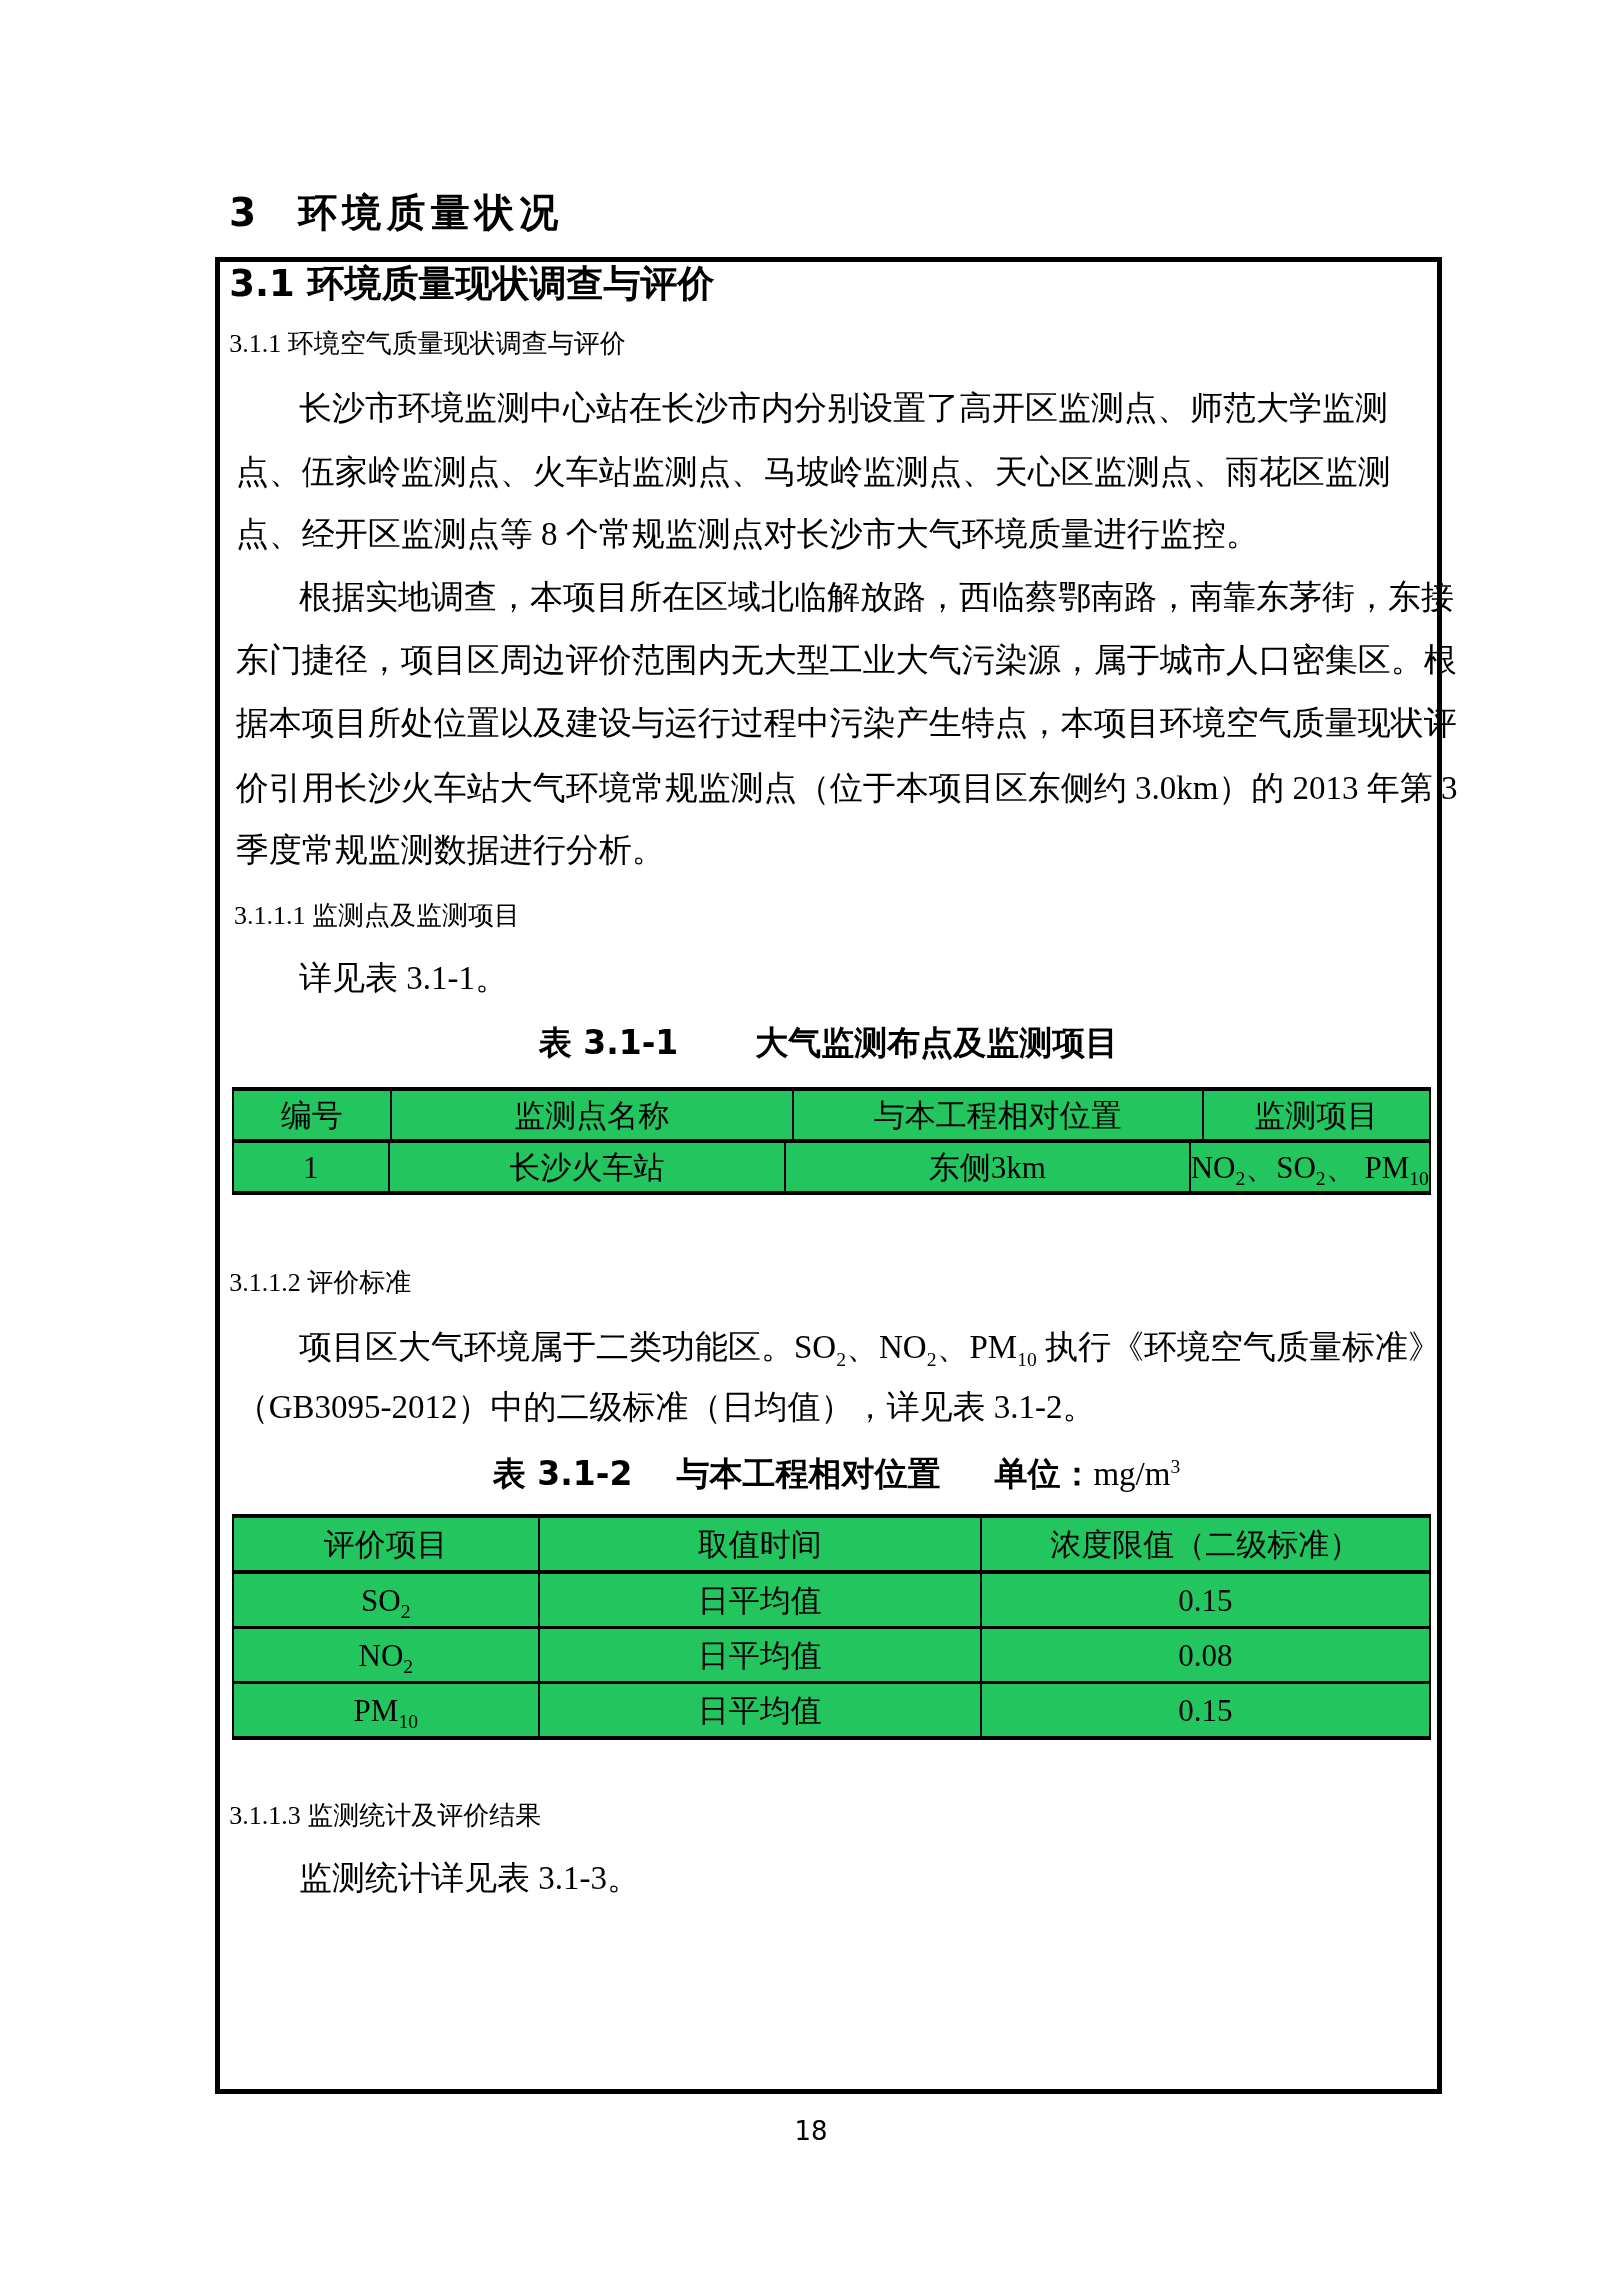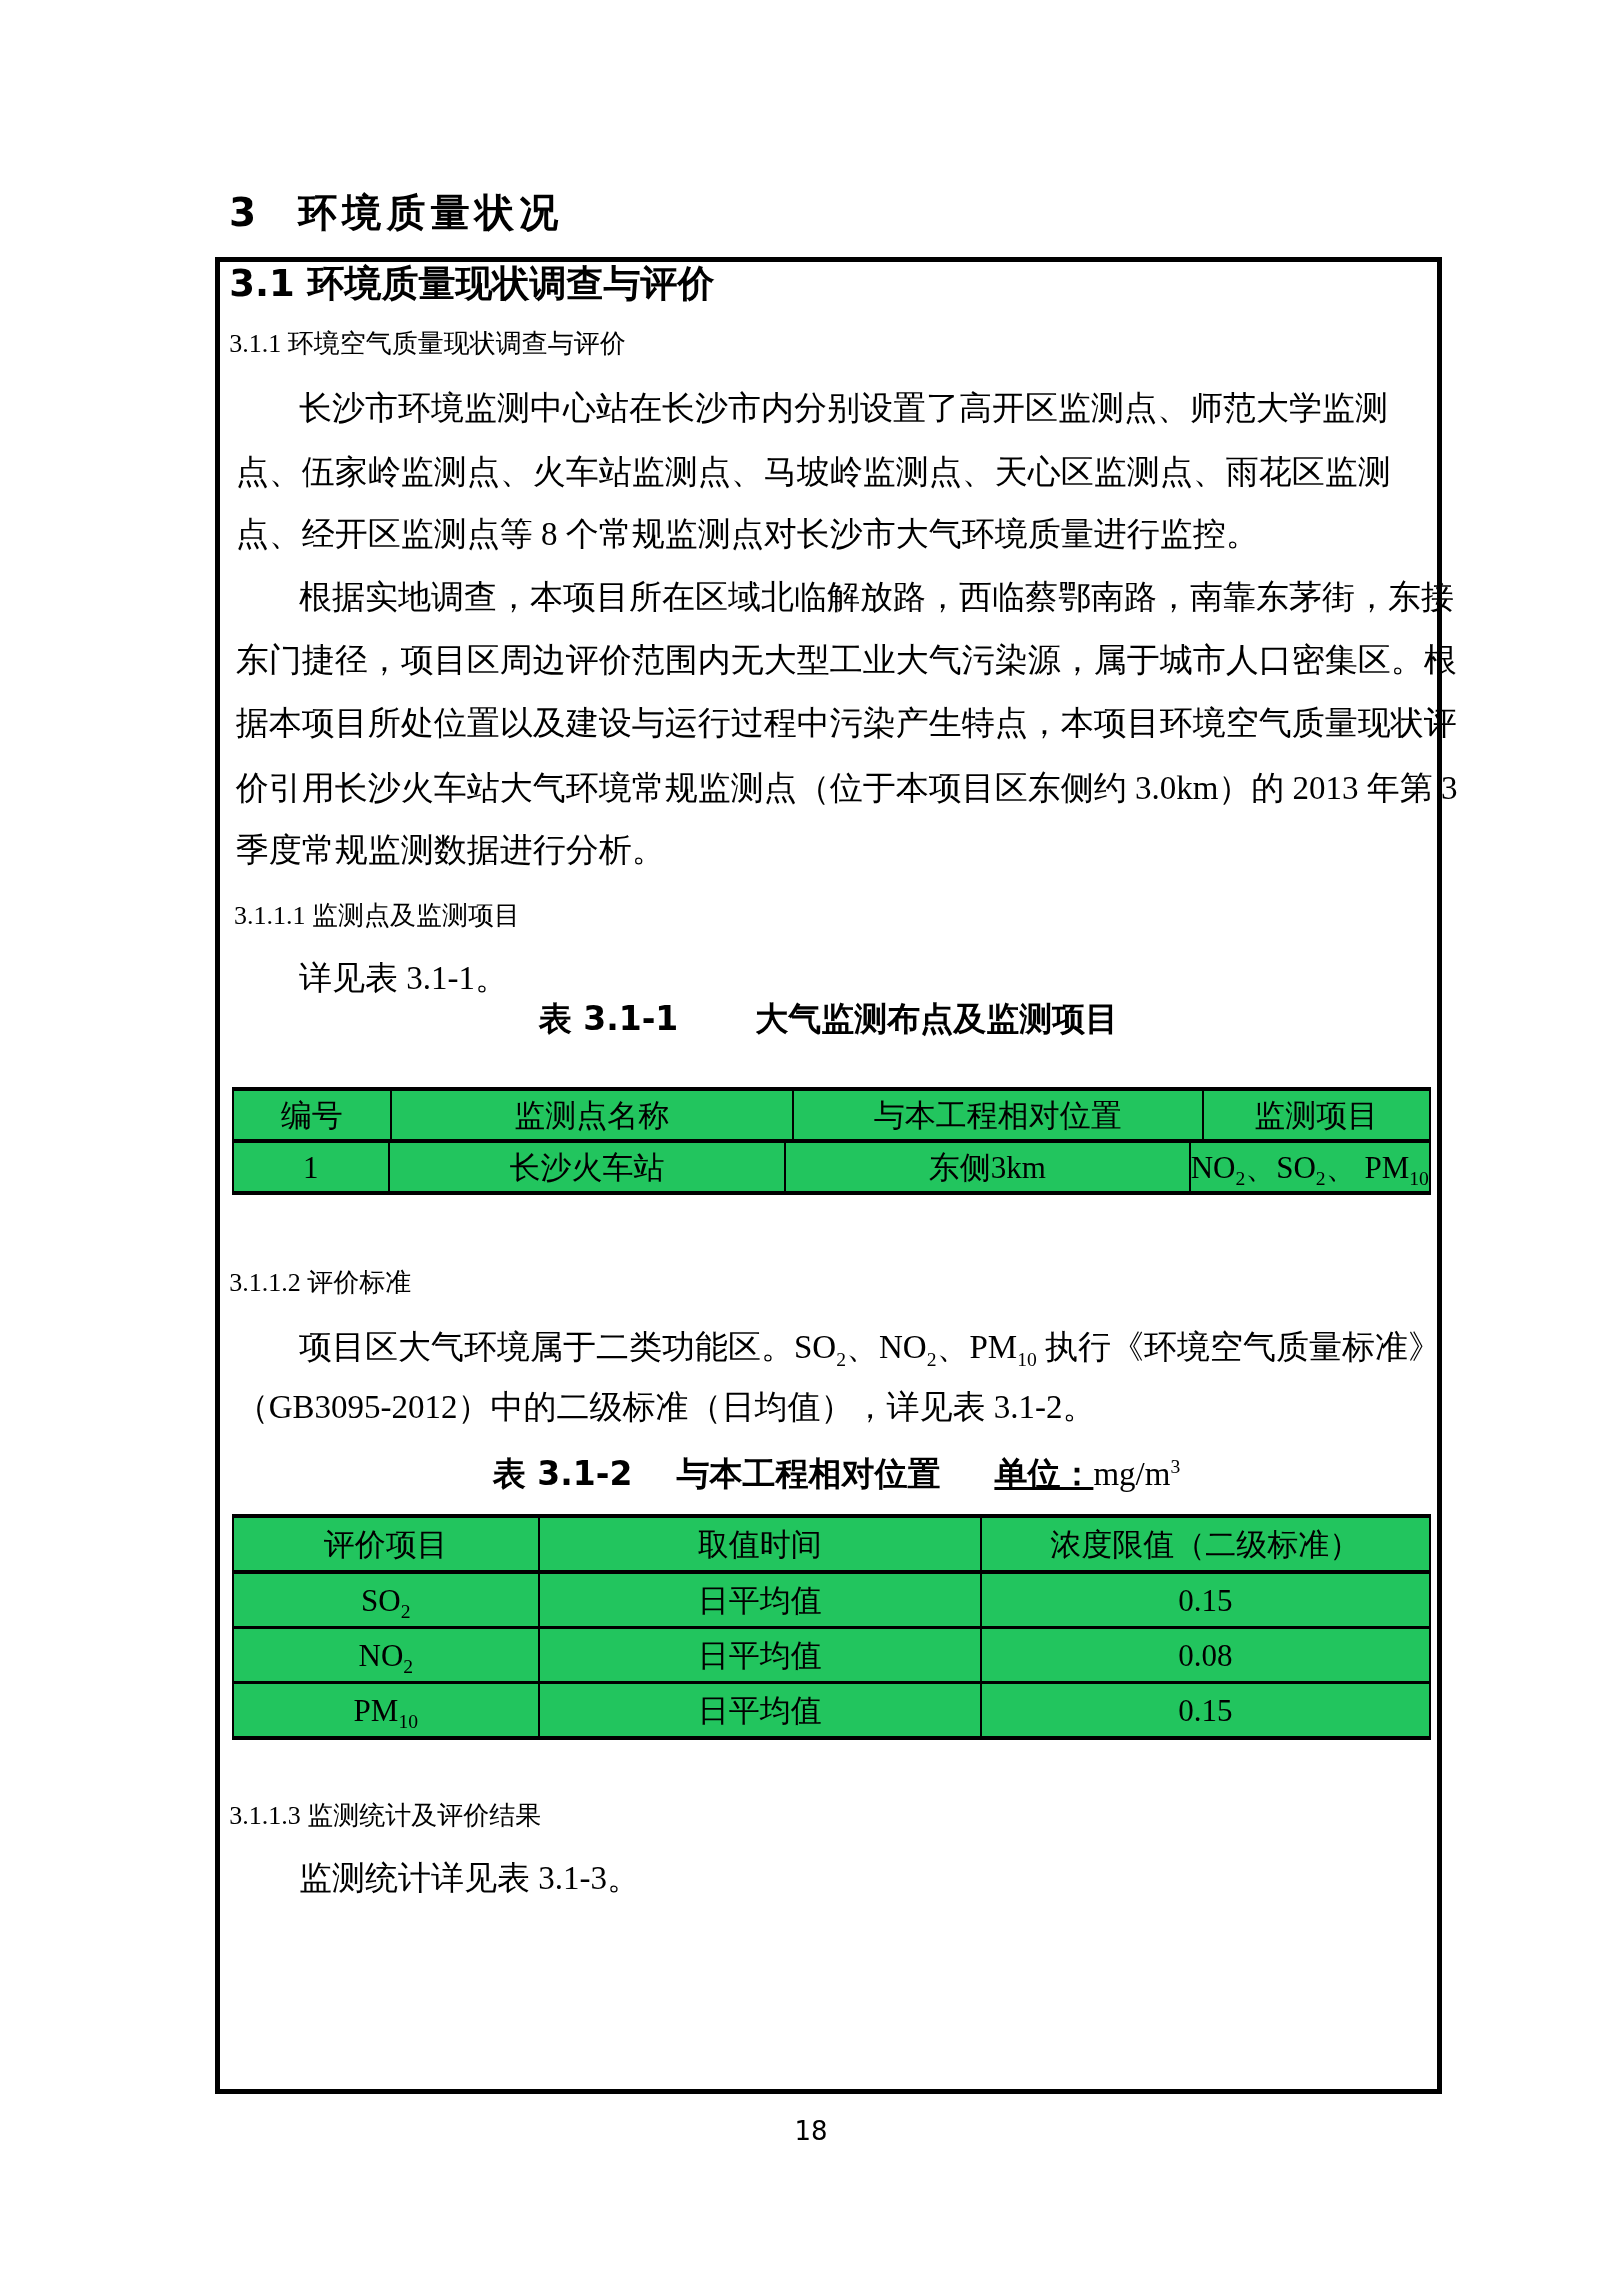--- a/index.html
+++ b/index.html
@@ -28,21 +28,21 @@
   }
   .sec-serif { font-size:26px; line-height:34px;text-align:right; }
   .bodyline { font-size:33px; line-height:33px; }
   .caption {
     position:absolute; left:0; width:100%;
     display:flex; justify-content:center; align-items:baseline;
     font-family:"DejaVu Sans","Liberation Sans",sans-serif;
     font-weight:bold; font-size:33px; line-height:34px; white-space:nowrap;
   }
   .caption .gap-a { margin-left:44px; }
-  .caption .gap-b { margin-left:54px;text-decoration:underline; }
+  .caption .gap-b { margin-left:54px; }
   .caption .unit-val { font-family:"Liberation Serif","DejaVu Serif",serif; font-weight:normal; }
   .t {
     position:absolute; left:11.8px; width:1199px;
     border-top:4.6px solid #000; border-bottom:4.6px solid #000;
     box-sizing:border-box; background:#22c55e;
   }
   .t .row { display:flex; }
   .t .row.hdr { border-bottom:4.6px solid #000; }
   .t2 .row.r2, .t2 .row.r3 { border-top:3.9px solid #000; }
   .t .cell {
@@ -86,21 +86,21 @@
     <div class="abs bodyline" style="left:79px; top:319px;">根据实地调查，本项目所在区域北临解放路，西临蔡鄂南路，南靠东茅街，东接</div>
     <div class="abs bodyline" style="left:15.7px;  top:382px;">东门捷径，项目区周边评价范围内无大型工业大气污染源，属于城市人口密集区。根</div>
     <div class="abs bodyline" style="left:15.7px;  top:445px;">据本项目所处位置以及建设与运行过程中污染产生特点，本项目环境空气质量现状评</div>
     <div class="abs bodyline" style="left:15.7px;  top:510px;">价引用长沙火车站大气环境常规监测点（位于本项目区东侧约 3.0km）的 2013 年第 3</div>
     <div class="abs bodyline" style="left:15.7px;  top:572px;">季度常规监测数据进行分析。</div>
 
     <div class="abs sec-serif" style="left:14px; top:637px;">3.1.1.1  监测点及监测项目</div>
 
     <div class="abs bodyline" style="left:79px; top:700px;">详见表 3.1-1。</div>
 
-    <div class="caption" style="top:740px;gap:33px;">
+    <div class="caption" style="top:764px;gap:33px;">
       <span>表 3.1-1</span>
       <span class="gap-a">大气监测布点及监测项目</span>
     </div>
 
     <div class="t t1" style="top:825px;">
       <div class="row hdr">
         <div class="cell c1">编号</div>
         <div class="cell c2">监测点名称</div>
         <div class="cell c3">与本工程相对位置</div>
         <div class="cell c4 last">监测项目</div>

